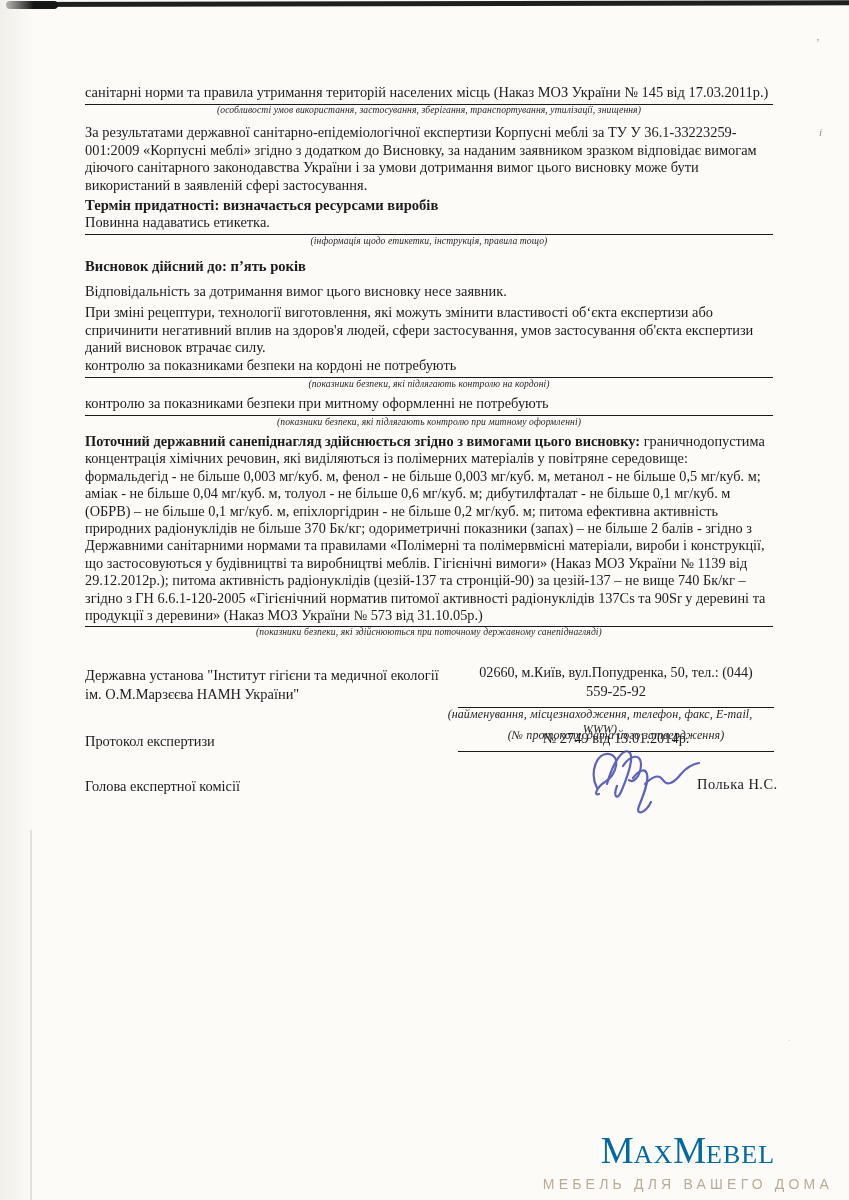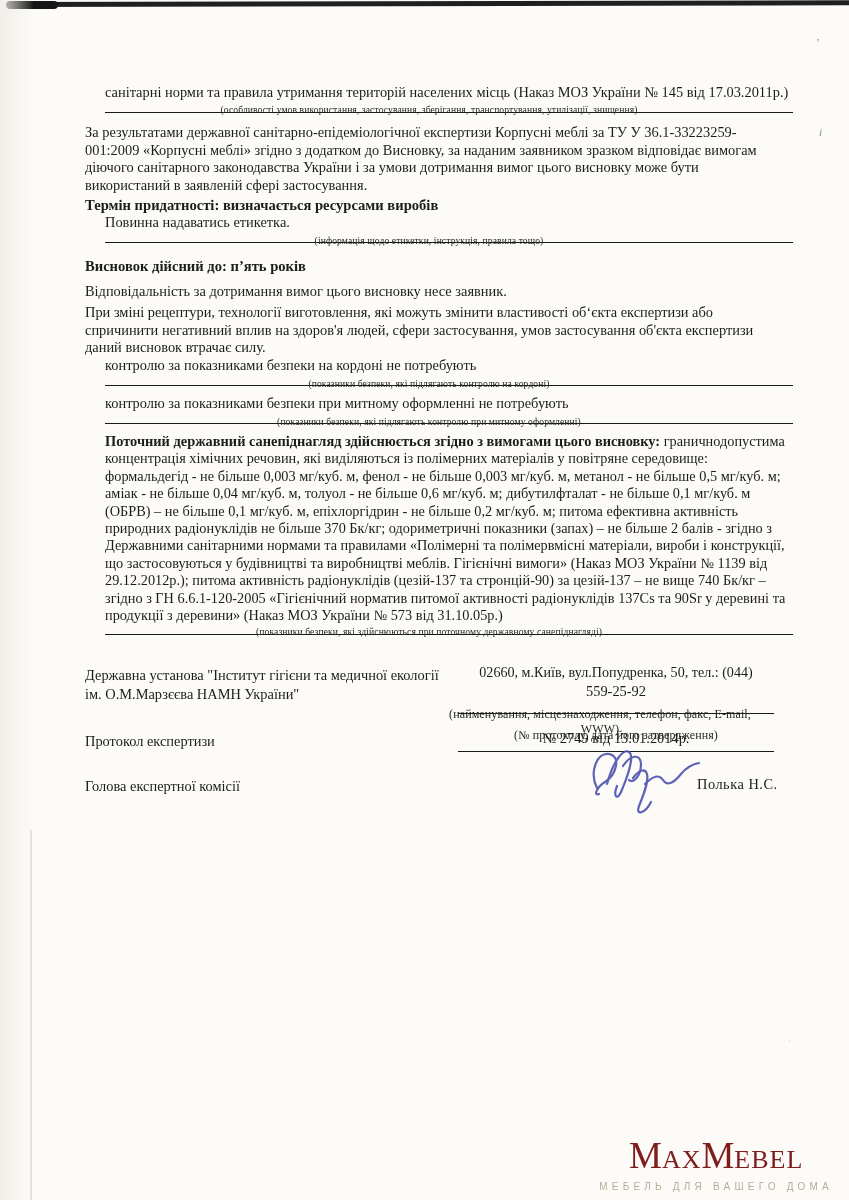--- a/index.html
+++ b/index.html
@@ -4,38 +4,38 @@
 <style>
   html,body{margin:0;padding:0;background:#e8e8e6;}
   .page{
     position:relative;width:849px;height:1200px;margin:0 auto;
     background:#fcfbf8;overflow:hidden;
     font-family:"Liberation Serif", serif;color:#1c1c1c;
   }
   .abs{position:absolute;}
   .body-text{font-size:14.4px;line-height:17.6px;}
   .bold{font-weight:bold;font-size:14.6px;}
-  .caption{font-size:9.6px;color:#262626;text-align:center;letter-spacing:.1px;}
-  .rule-line{border-bottom:1.6px solid #1a1a1a;padding-bottom:10px;margin-left:20px;}
+  .caption{font-size:9.6px;color:#262626;text-align:center;letter-spacing:.1px;font-style:italic;}
+  .rule-line{border-bottom:1.6px solid #1a1a1a;padding-bottom:2px;}
   .content-w{left:85px;width:688px;}
   
   .scan-top{position:absolute;top:2px;left:6px;right:0;height:5px;background:#1f1f1f;transform:rotate(-0.12deg);transform-origin:left center;border-radius:3px 0 0 3px;}
   .scan-top-blob{position:absolute;top:1px;left:6px;width:52px;height:8px;background:#161616;border-radius:4px;}
   .crease{position:absolute;left:30px;top:830px;height:370px;width:2px;background:rgba(206,204,196,.55);}
   .left-shade{position:absolute;left:0;top:0;bottom:0;width:34px;background:linear-gradient(90deg,rgba(240,238,232,.9),rgba(252,251,248,0));}
   .speck{position:absolute;color:#8e8e8e;font-size:11px;}
   
   .fill-line{border-bottom:1.4px solid #1a1a1a;}
   .center{text-align:center;}
   
   .wm{position:absolute;right:16px;bottom:8px;text-align:center;}
-  .wm-brand{font-family:"Liberation Serif", serif;color:#7f1d1d;line-height:30px;white-space:nowrap;}
+  .wm-brand{font-family:"Liberation Serif", serif;color:#0369a1;line-height:30px;white-space:nowrap;}
   .wm-big{font-size:37px;}
   .wm-small{font-size:26px;letter-spacing:1px;}
-  .wm-tagline{font-family:"Liberation Sans", sans-serif;font-size:10px;letter-spacing:4.2px;color:#b6ac9c;margin-top:3px;white-space:nowrap;}
+  .wm-tagline{font-family:"Liberation Sans", sans-serif;font-size:14px;letter-spacing:4.2px;color:#b6ac9c;margin-top:3px;white-space:nowrap;}
   .sig{position:absolute;left:583px;top:744px;}
 </style>
 </head>
 <body>
 
 <div class="page">
 
   <div class="scan-top"></div>
   <div class="scan-top-blob"></div>
   <div class="left-shade"></div>
@@ -74,21 +74,21 @@
   </div>
   <div class="abs content-w caption" style="top:416px;">(показники безпеки, які підлягають контролю при митному оформленні)</div>
 
   <div class="abs content-w body-text rule-line" style="top:433px;line-height:17.4px;font-size:14.3px;">
     <span class="bold" style="font-size:14.4px;">Поточний державний санепіднагляд здійснюється згідно з вимогами цього висновку:</span><span> граничнодопустима концентрація хімічних речовин, які виділяються із полімерних матеріалів у повітряне середовище: формальдегід - не більше 0,003 мг/куб. м, фенол - не більше 0,003 мг/куб. м, метанол - не більше 0,5 мг/куб. м; аміак - не більше 0,04 мг/куб. м, толуол - не більше 0,6 мг/куб. м; дибутилфталат - не більше 0,1 мг/куб. м (ОБРВ) – не більше 0,1 мг/куб. м, епіхлоргідрин - не більше 0,2 мг/куб. м; питома ефективна активність природних радіонуклідів не більше 370 Бк/кг; одориметричні показники (запах) – не більше 2 балів - згідно з Державними санітарними нормами та правилами «Полімерні та полімервмісні матеріали, вироби і конструкції, що застосовуються у будівництві та виробництві меблів. Гігієнічні вимоги» (Наказ МОЗ України № 1139 від 29.12.2012р.); питома активність радіонуклідів (цезій-137 та стронцій-90) за цезій-137 – не вище 740 Бк/кг – згідно з ГН 6.6.1-120-2005 «Гігієнічний норматив питомої активності радіонуклідів 137Cs та 90Sr у деревині та продукції з деревини» (Наказ МОЗ України № 573 від 31.10.05р.)</span>
   </div>
   <div class="abs content-w caption" style="top:626px;">(показники безпеки, які здійснюються при поточному державному санепіднагляді)</div>
 
   <div class="abs body-text" style="top:666px;left:85px;width:360px;line-height:19px;">Державна установа "Інститут гігієни та медичної екології ім. О.М.Марзєєва НАМН України"</div>
 
-  <div class="abs fill-line center" style="top:663px;left:458px;width:316px;padding-bottom:12px;">
+  <div class="abs fill-line center" style="top:663px;left:458px;width:316px;padding-bottom:6px;">
     <div class="body-text" style="font-size:14.1px;line-height:19px;">02660, м.Київ, вул.Попудренка, 50, тел.: (044)</div>
     <div class="body-text" style="line-height:19px;">559-25-92</div>
   </div>
   <div class="abs caption" style="top:707px;left:442px;width:316px;font-size:12px;">(найменування, місцезнаходження, телефон, факс, E-mail, WWW)</div>
 
   <div class="abs body-text" style="top:733px;left:85px;">Протокол експертизи</div>
   <div class="abs fill-line center body-text" style="top:730px;left:458px;width:316px;padding-bottom:3px;">
     <span>№ 2749 від 13.01.2014р.</span>
   </div>
   <div class="abs caption" style="top:728px;left:458px;width:316px;font-size:12px;">(№ протоколу, дата  його затвердження)</div>

